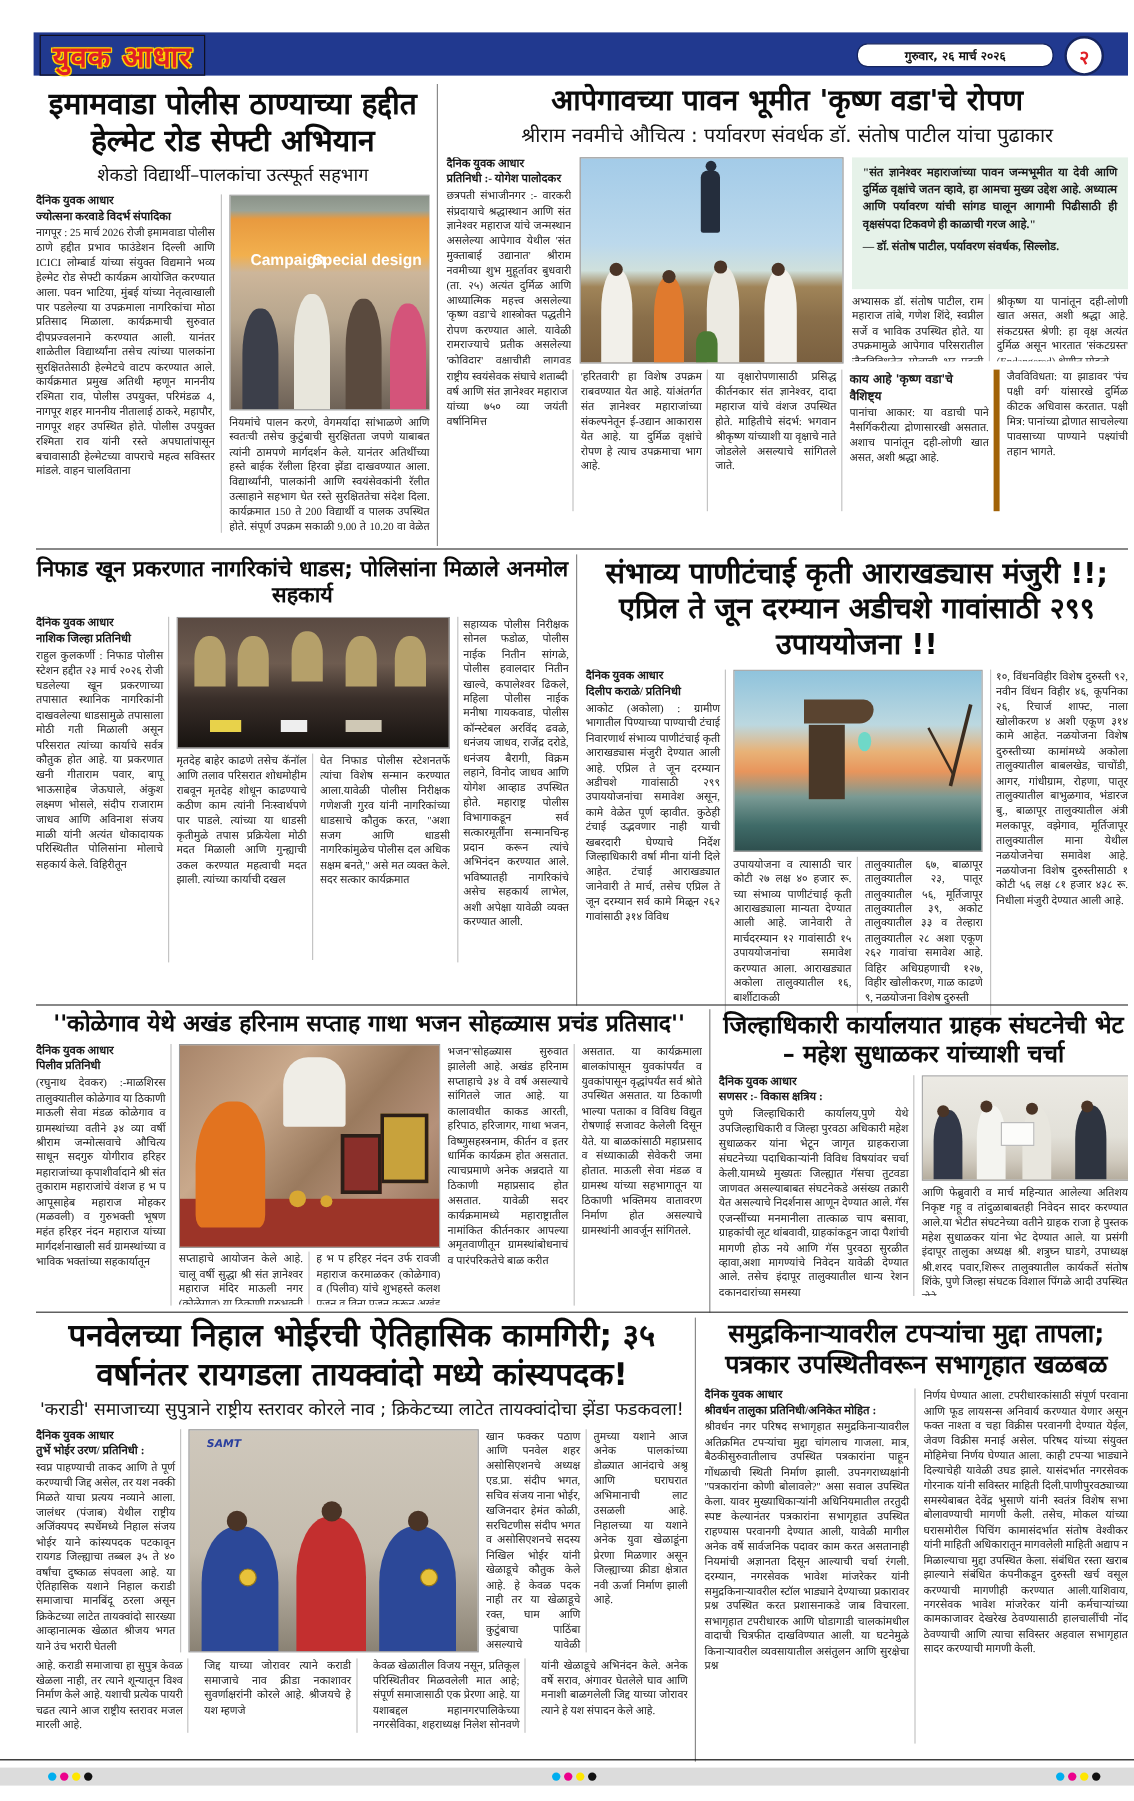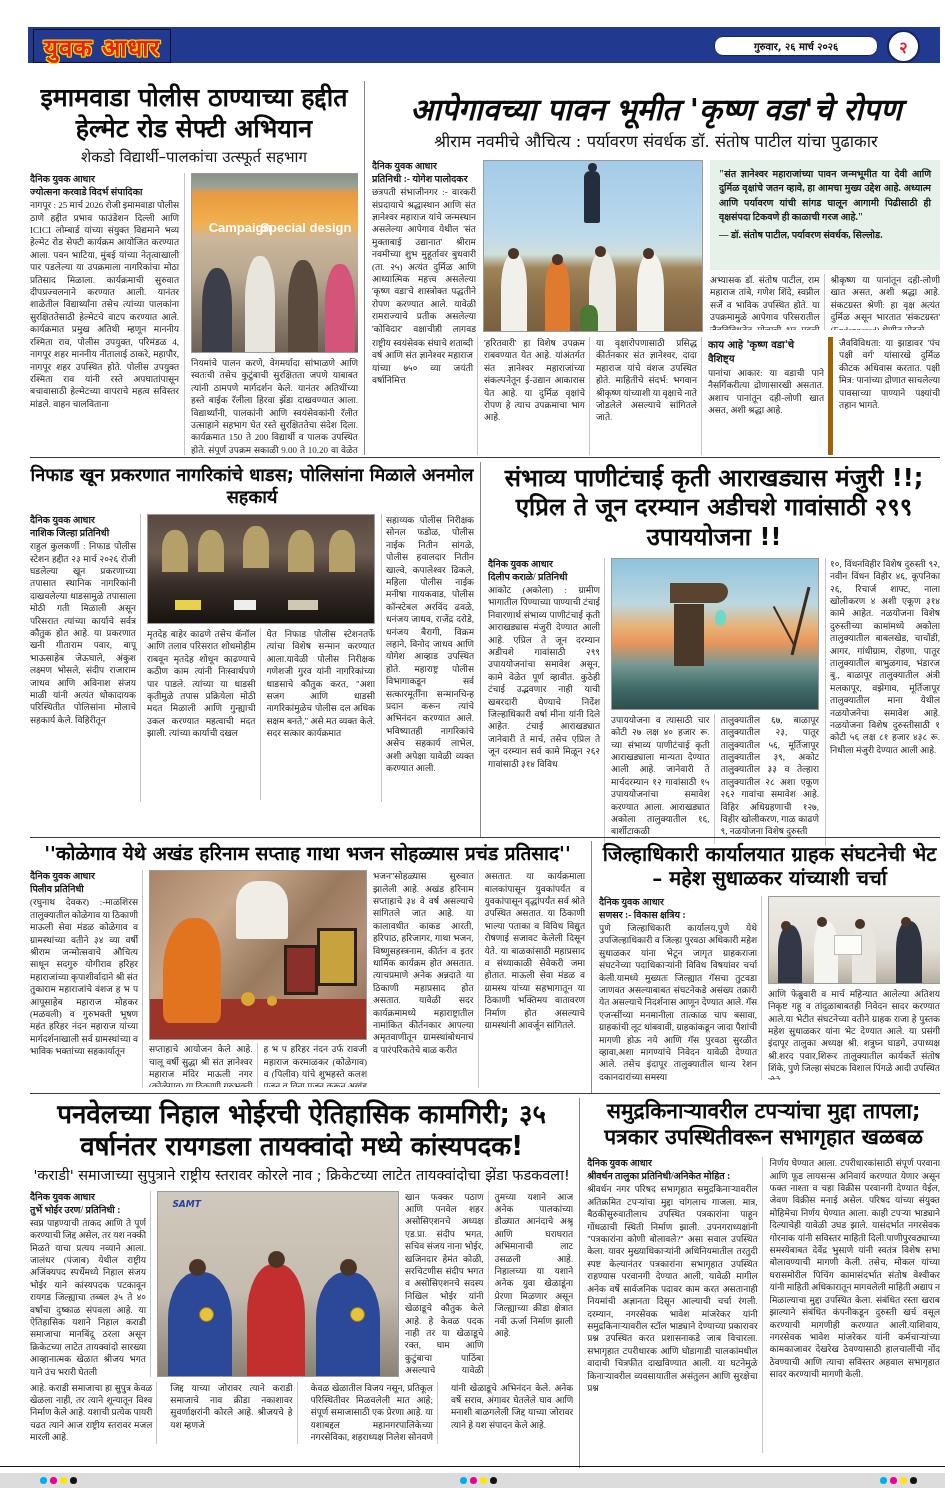--- a/index.html
+++ b/index.html
@@ -78,21 +78,21 @@
 <div class="page">
 
   <header class="masthead">
     <div class="logo-box">
       <span class="logo-text">युवक आधार</span>
     </div>
     <div class="date-box">गुरुवार, २६ मार्च २०२६</div>
     <div class="page-circle">२</div>
   </header>
 
-  <section class="band" style="top:70px;height:385px;align-items:flex-end;">
+  <section class="band" style="top:70px;height:385px;">
 
     <article style="width:328px;padding-right:6px;" class="vr-right">
       <h1 class="hl" style="font-size:25px;margin:2px 0 4px;">इमामवाडा पोलीस ठाण्याच्या हद्दीत हेल्मेट रोड सेफ्टी अभियान</h1>
       <h2 class="sub" style="font-size:15px;margin:0 0 6px;">शेकडो विद्यार्थी–पालकांचा उत्स्फूर्त सहभाग</h2>
       <div style="display:flex;gap:6px;height:282px;">
         <div class="col body-txt" style="width:150px;border-right:1px solid #c4c4c4;padding-right:5px;">
           <span class="byline">दैनिक युवक आधार</span>
           <span class="byline">ज्योत्सना करवाडे विदर्भ संपादिका</span>
           <span>नागपूर : 25 मार्च 2026 रोजी इमामवाडा पोलीस ठाणे हद्दीत प्रभाव फाउंडेशन दिल्ली आणि ICICI लोम्बार्ड यांच्या संयुक्त विद्यमाने भव्य हेल्मेट रोड सेफ्टी कार्यक्रम आयोजित करण्यात आला. पवन भाटिया, मुंबई यांच्या नेतृत्वाखाली पार पडलेल्या या उपक्रमाला नागरिकांचा मोठा प्रतिसाद मिळाला. कार्यक्रमाची सुरुवात दीपप्रज्वलनाने करण्यात आली. यानंतर शाळेतील विद्यार्थ्यांना तसेच त्यांच्या पालकांना सुरक्षिततेसाठी हेल्मेटचे वाटप करण्यात आले. कार्यक्रमात प्रमुख अतिथी म्हणून माननीय रश्मिता राव, पोलीस उपयुक्त, परिमंडळ 4, नागपूर शहर माननीय नीतालाई ठाकरे, महापौर, नागपूर शहर उपस्थित होते. पोलीस उपयुक्त रश्मिता राव यांनी रस्ते अपघातांपासून बचावासाठी हेल्मेटच्या वापराचे महत्व सविस्तर मांडले. वाहन चालविताना</span>
         </div>
@@ -104,21 +104,21 @@
             <div class="fig" style="left:32%;bottom:0;width:30px;height:96px;background:#e8e6dc;"></div>
             <div class="fig" style="left:58%;bottom:0;width:30px;height:92px;background:#5a4a3e;"></div>
             <div class="fig" style="left:80%;bottom:0;width:30px;height:88px;background:#d4547a;"></div>
           </div>
           <div class="body-txt" style="height:98px;margin-top:4px;">नियमांचे पालन करणे, वेगमर्यादा सांभाळणे आणि स्वतःची तसेच कुटुंबाची सुरक्षितता जपणे याबाबत त्यांनी ठामपणे मार्गदर्शन केले. यानंतर अतिथींच्या हस्ते बाईक रॅलीला हिरवा झेंडा दाखवण्यात आला. विद्यार्थ्यांनी, पालकांनी आणि स्वयंसेवकांनी रॅलीत उत्साहाने सहभाग घेत रस्ते सुरक्षिततेचा संदेश दिला. कार्यक्रमात 150 ते 200 विद्यार्थी व पालक उपस्थित होते. संपूर्ण उपक्रम सकाळी 9.00 ते 10.20 वा वेळेत शांततेत आणि शिस्तबद्धपणे पार पडला.</div>
         </div>
       </div>
     </article>
 
     <article style="width:576px;padding-left:7px;">
-      <h1 class="hl" style="font-size:30px;margin:0 0 4px;font-style:italic;">आपेगावच्या पावन भूमीत 'कृष्ण वडा'चे रोपण</h1>
+      <h1 class="hl" style="font-size:24px;margin:0 0 4px;">आपेगावच्या पावन भूमीत 'कृष्ण वडा'चे रोपण</h1>
       <h2 class="sub" style="font-size:16.5px;margin:0 0 7px;">श्रीराम नवमीचे औचित्य : पर्यावरण संवर्धक डॉ. संतोष पाटील यांचा पुढाकार</h2>
       <div style="display:flex;gap:7px;height:172px;">
         <div class="col body-txt" style="width:104px;">
           <span class="byline">दैनिक युवक आधार</span>
           <span class="byline">प्रतिनिधी :- योगेश पालोदकर</span>
           <span>छत्रपती संभाजीनगर :- वारकरी संप्रदायाचे श्रद्धास्थान आणि संत ज्ञानेश्वर महाराज यांचे जन्मस्थान असलेल्या आपेगाव येथील 'संत मुक्ताबाई उद्यानात' श्रीराम नवमीच्या शुभ मुहूर्तावर बुधवारी (ता. २५) अत्यंत दुर्मिळ आणि आध्यात्मिक महत्त्व असलेल्या 'कृष्ण वडा'चे शास्त्रोक्त पद्धतीने रोपण करण्यात आले. यावेळी रामराज्याचे प्रतीक असलेल्या 'कोविदार' वृक्षाचीही लागवड करण्यात आली.</span>
         </div>
         <div class="ph ph-statue" style="width:218px;height:170px;">
           <div class="statue"></div>
           <div class="fig" style="left:8%;bottom:0;width:26px;height:78px;background:#f2f0ea;"></div>

